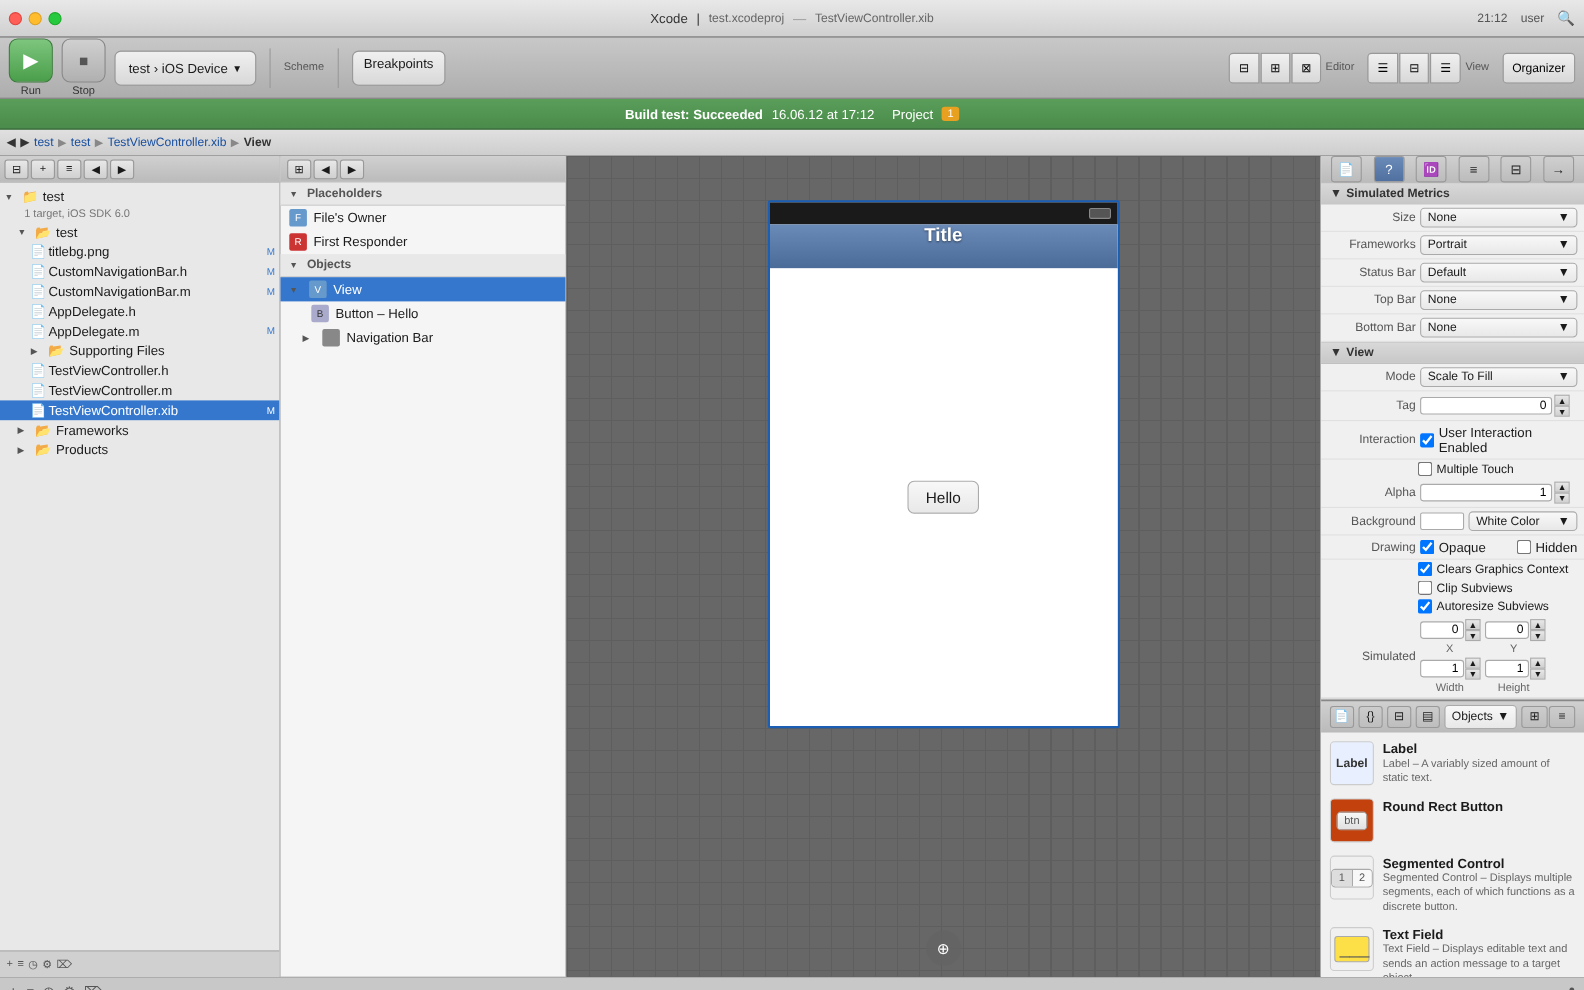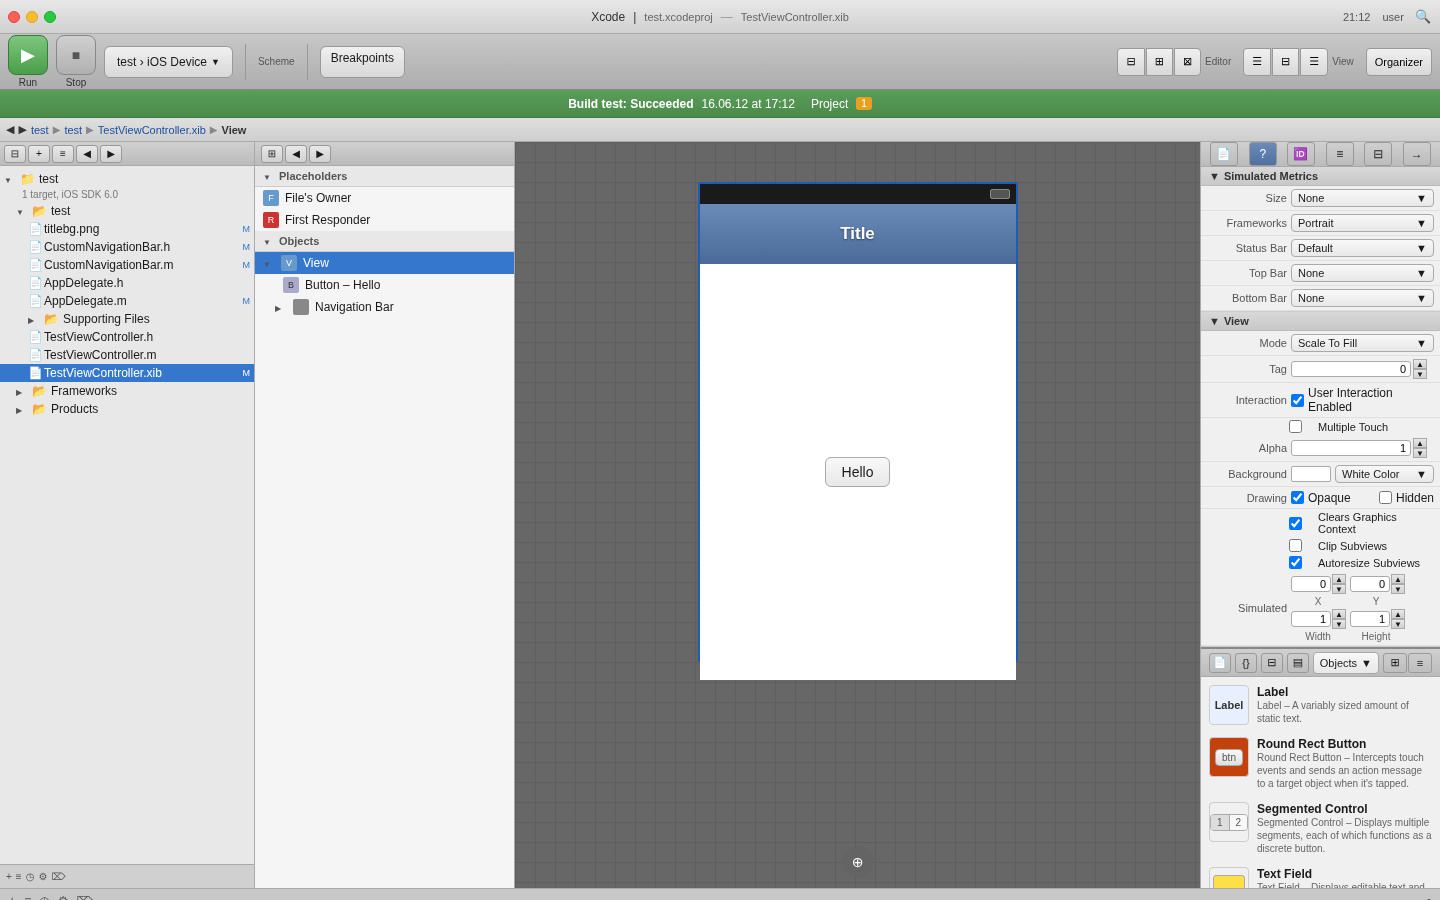--- a/index.html
+++ b/index.html
@@ -113,42 +113,42 @@
     #iphone-sim {
       position: absolute;
       top: 40px; left: 50%; transform: translateX(-50%);
       width: 320px; height: 480px;
       border: 2px solid #1a5fb4;
       background: white;
       border-radius: 2px;
     }
     .sim-statusbar { height: 20px; background: #1a1a1a; display: flex; align-items: center; justify-content: flex-end; padding: 0 6px; }
     .sim-battery { width: 20px; height: 10px; border: 1px solid #888; border-radius: 2px; background: #555; position: relative; }
-    .sim-navbar { height: 60px; background: linear-gradient(to bottom, #6a8ab8, #4a6a98); display: flex; align-items: center; justify-content: center; }
+    .sim-navbar { height: 40px; background: linear-gradient(to bottom, #6a8ab8, #4a6a98); display: flex; justify-content: center; }
     .sim-title { color: white; font-size: 17px; font-weight: bold; text-shadow: 0 1px 2px rgba(0,0,0,0.5); }
     .sim-content { flex: 1; background: white; display: flex; align-items: center; justify-content: center; height: calc(480px - 20px - 44px); }
     .sim-hello-btn { border: 1px solid #aaa; border-radius: 6px; padding: 6px 16px; font-size: 14px; background: linear-gradient(to bottom, #f8f8f8, #e8e8e8); cursor: pointer; }
 
     
     #right-panel { width: 240px; background: #f0f0f0; border-left: 1px solid #aaa; display: flex; flex-direction: column; }
     #right-toolbar { height: 32px; background: linear-gradient(to bottom, #d0d0d0, #bbb); border-bottom: 1px solid #aaa; display: flex; align-items: center; justify-content: space-around; padding: 0 4px; }
     .right-tool-btn { width: 28px; height: 24px; background: transparent; border: 1px solid #999; border-radius: 3px; font-size: 12px; display: flex; align-items: center; justify-content: center; cursor: pointer; }
     .right-tool-btn.active { background: linear-gradient(to bottom, #6a8ab8, #5070a0); color: white; }
 
     
     .inspector-section { border-bottom: 1px solid #ccc; }
     .section-header { background: linear-gradient(to bottom, #d8d8d8, #c8c8c8); padding: 3px 8px; font-size: 11px; font-weight: bold; color: #333; display: flex; align-items: center; gap: 4px; border-bottom: 1px solid #bbb; }
     .section-row { display: flex; align-items: center; padding: 3px 6px; gap: 4px; border-bottom: 1px solid #e0e0e0; min-height: 22px; }
     .section-label { font-size: 11px; color: #555; text-align: right; min-width: 80px; }
     .section-control { flex: 1; }
     .dropdown-control { background: linear-gradient(to bottom, #f8f8f8, #e8e8e8); border: 1px solid #aaa; border-radius: 4px; padding: 2px 6px; font-size: 11px; width: 100%; cursor: pointer; display: flex; align-items: center; justify-content: space-between; }
     .number-field { background: white; border: 1px solid #aaa; border-radius: 3px; padding: 1px 4px; font-size: 11px; width: 50px; text-align: right; }
     .number-stepper { display: flex; flex-direction: column; }
     .stepper-btn { width: 14px; height: 10px; background: linear-gradient(to bottom, #e8e8e8, #d0d0d0); border: 1px solid #aaa; font-size: 8px; display: flex; align-items: center; justify-content: center; cursor: pointer; }
-    .checkbox-row { display: flex; align-items: center; gap: 16px; padding: 2px 6px; font-size: 11px; }
+    .checkbox-row { display: flex; align-items: center; gap: 4px; padding: 2px 6px; font-size: 11px; }
     .cb-indent { padding-left: 88px; }
     .color-swatch { width: 40px; height: 16px; background: white; border: 1px solid #aaa; border-radius: 2px; display: inline-block; }
 
     
     #bottom-panel { background: #f0f0f0; border-top: 1px solid #ccc; }
     .bottom-toolbar { height: 28px; background: linear-gradient(to bottom, #d0d0d0, #bbb); border-bottom: 1px solid #aaa; display: flex; align-items: center; gap: 4px; padding: 0 8px; }
     .bottom-tool-btn { width: 24px; height: 20px; background: transparent; border: 1px solid #999; border-radius: 3px; font-size: 11px; display: flex; align-items: center; justify-content: center; cursor: pointer; }
     .search-dropdown { background: linear-gradient(to bottom, #f8f8f8, #e8e8e8); border: 1px solid #aaa; border-radius: 4px; padding: 2px 6px; font-size: 11px; display: flex; align-items: center; gap: 4px; height: 22px; flex: 1; }
     .list-grid-btns { display: flex; gap: 1px; }
     .object-list { padding: 4px; display: flex; flex-direction: column; gap: 4px; }
@@ -616,21 +616,20 @@
             <div class="object-desc">Label – A variably sized amount of static text.</div>
           </div>
         </div>
 
         <div class="object-item">
           <div class="object-thumb" style="background:#c2410c;">
             <div style="border:1px solid #aaa;border-radius:4px;padding:2px 6px;font-size:10px;background:linear-gradient(to bottom,#f8f8f8,#e0e0e0);">btn</div>
           </div>
           <div class="object-info">
             <div class="object-name">Round Rect Button</div>
-            <div class="object-desc">Round Rect Button – Intercepts touch events and sends an action message to a target object when it's tapped.</div>
           </div>
         </div>
 
         <div class="object-item">
           <div class="object-thumb" style="background:#f0f0f0;">
             <div style="display:flex;border:1px solid #aaa;border-radius:4px;overflow:hidden;font-size:10px;">
               <div style="padding:2px 6px;background:#ddd;">1</div>
               <div style="padding:2px 6px;background:#f8f8f8;border-left:1px solid #aaa;">2</div>
             </div>
           </div>

